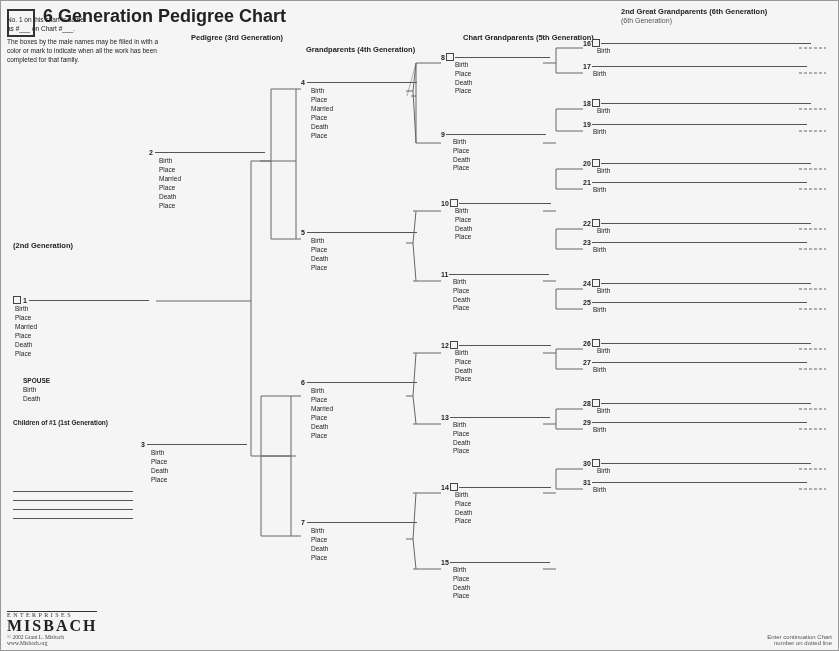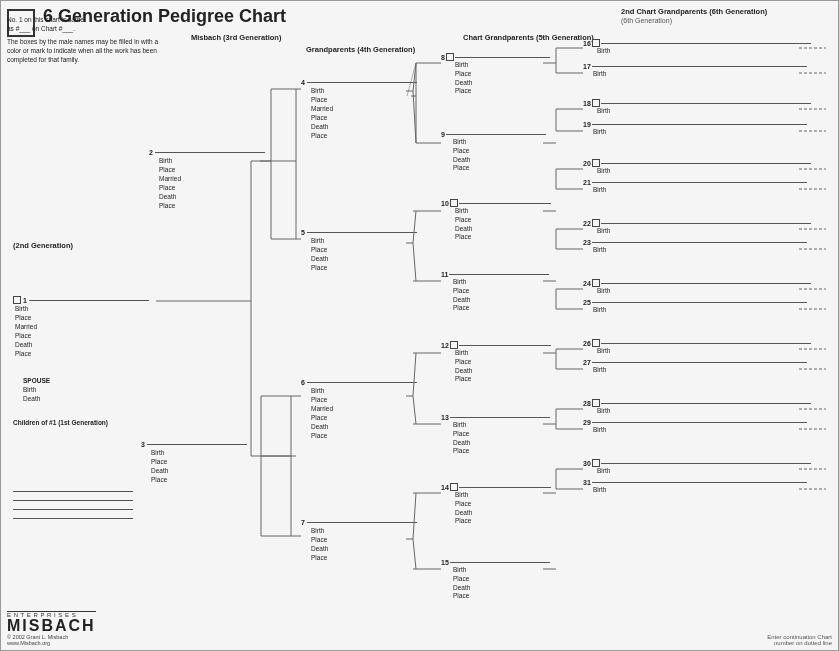--- a/index.html
+++ b/index.html
@@ -64,24 +64,24 @@
       <div class="title">6 Generation Pedigree Chart</div>
     </div>
   </div>
 
   <div style="position:absolute; top:14px; left:6px; font-size:6.5px; line-height:1.4; width:155px;">
     <div>No. 1 on this chart is same</div>
     <div>as #___ on Chart #___.</div>
     <div style="margin-top:4px;">The boxes by the male names may be filled in with a color or mark to indicate when all the work has been completed for that family.</div>
   </div>
 
-  <div style="position:absolute; top:32px; left:190px; font-size:7.5px; font-weight:bold;">Misbach (3rd Generation)</div>
+  <div style="position:absolute; top:32px; left:190px; font-size:7.5px; font-weight:bold;">Pedigree (3rd Generation)</div>
   <div style="position:absolute; top:44px; left:305px; font-size:7.5px; font-weight:bold;">Grandparents (4th Generation)</div>
   <div style="position:absolute; top:32px; left:462px; font-size:7.5px; font-weight:bold;">Chart Grandparents (5th Generation)</div>
-  <div style="position:absolute; top:6px; left:620px; font-size:7.5px; font-weight:bold;">2nd Chart Grandparents (6th Generation)</div>
+  <div style="position:absolute; top:6px; left:620px; font-size:7.5px; font-weight:bold;">2nd Great Grandparents (6th Generation)</div>
   <div style="position:absolute; top:16px; left:620px; font-size:7px; color:#555;">(6th Generation)</div>
 
   <div style="position:absolute; top:240px; left:12px; font-size:7.5px; font-weight:bold;">(2nd Generation)</div>
 
   <div style="position:absolute; top:295px; left:12px;">
     <div style="display:flex; align-items:center;">
       <span class="small-box"></span>
       <span style="font-weight:bold; font-size:7px; margin-left:2px;">1</span>
       <div style="border-bottom:1px solid #555; width:120px; margin-left:2px;"></div>
     </div>
@@ -549,21 +549,21 @@
     <line x1="798" y1="308" x2="825" y2="308" stroke="#666" stroke-width="1" stroke-dasharray="3,2"></line>
     <line x1="798" y1="348" x2="825" y2="348" stroke="#666" stroke-width="1" stroke-dasharray="3,2"></line>
     <line x1="798" y1="368" x2="825" y2="368" stroke="#666" stroke-width="1" stroke-dasharray="3,2"></line>
     <line x1="798" y1="408" x2="825" y2="408" stroke="#666" stroke-width="1" stroke-dasharray="3,2"></line>
     <line x1="798" y1="428" x2="825" y2="428" stroke="#666" stroke-width="1" stroke-dasharray="3,2"></line>
     <line x1="798" y1="468" x2="825" y2="468" stroke="#666" stroke-width="1" stroke-dasharray="3,2"></line>
     <line x1="798" y1="488" x2="825" y2="488" stroke="#666" stroke-width="1" stroke-dasharray="3,2"></line>
   </svg>
 
   <div style="position:absolute; bottom:4px; left:6px; display:flex; align-items:center; gap:4px;">
-    <div style="position:relative;">
+    <div style="position:relative;font-family:Liberation Serif, serif;">
 
       <div style="font-size:6px; letter-spacing:0.5px; color:#333; text-transform:uppercase; border-top:1px solid #333;">E N T E R P R I S E S</div>
       <div style="font-size:16px; font-weight:900; color:#222; letter-spacing:2px; line-height:1;">MISBACH</div>
       <div style="font-size:5.5px; color:#444;">© 2002 Grant L. Misbach</div>
       <div style="font-size:5.5px; color:#444;">www.Misbach.org</div>
     </div>
   </div>
 
   <div style="position:absolute; bottom:4px; right:6px; font-size:6px; color:#555; text-align:right;">
     <div>Enter continuation Chart</div>

